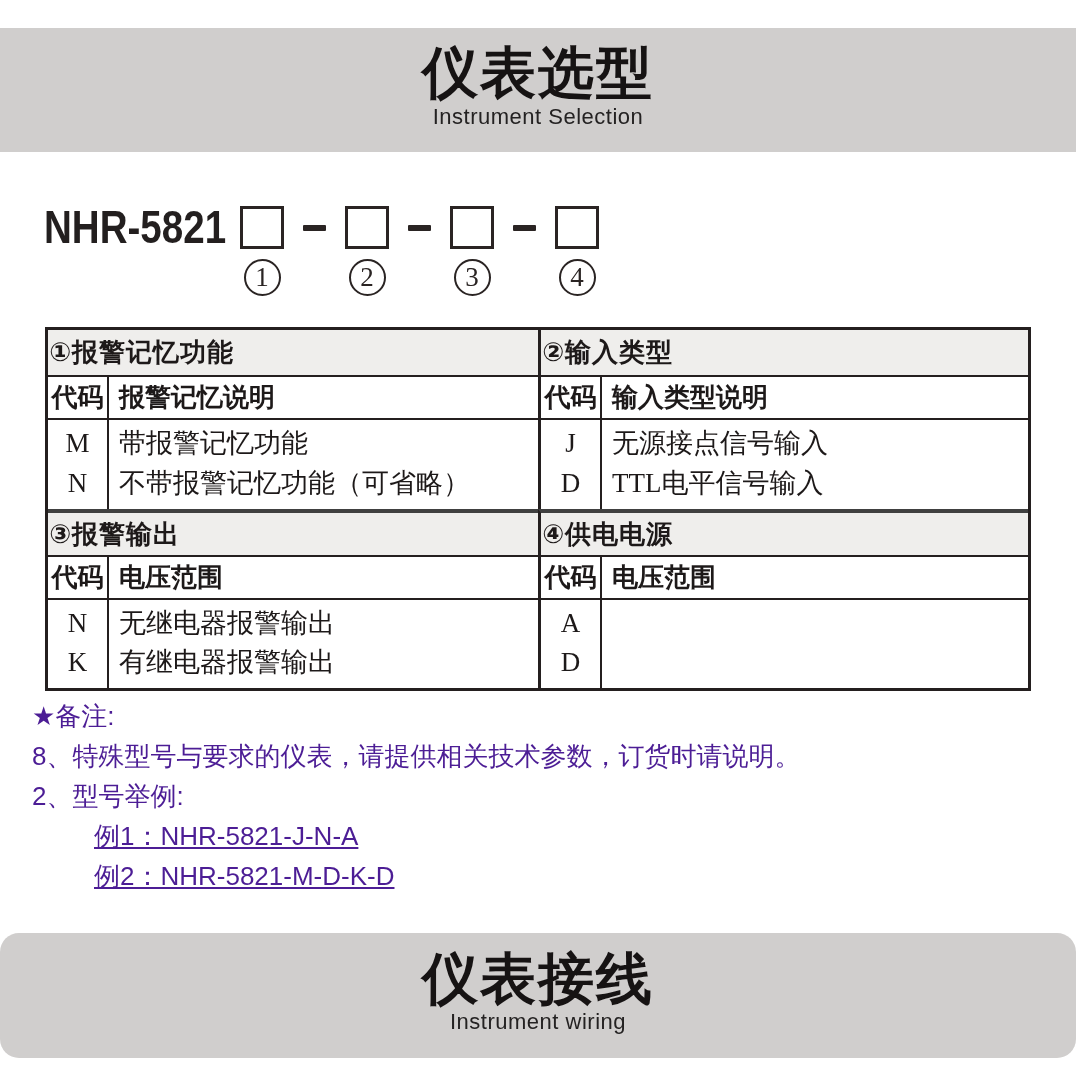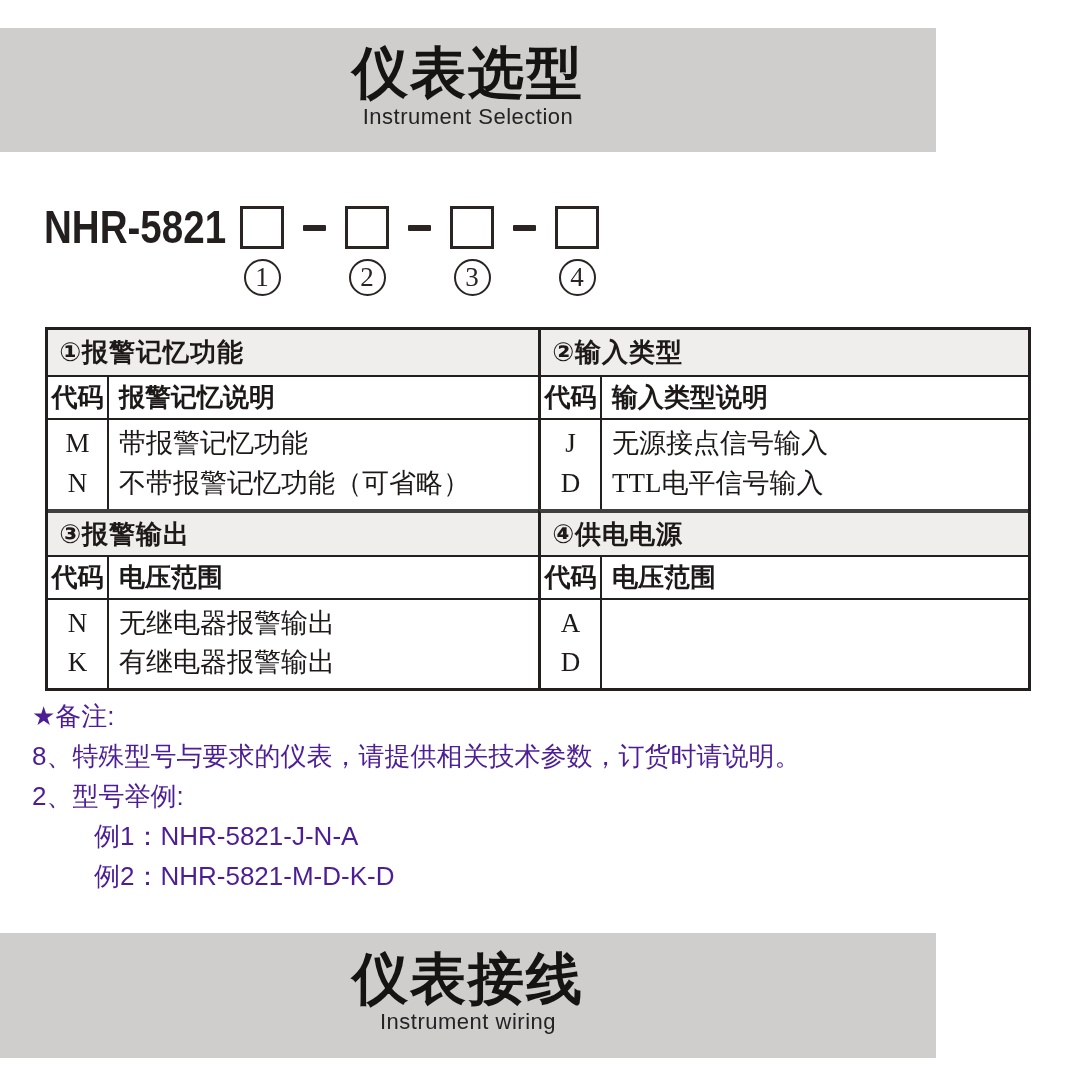--- a/index.html
+++ b/index.html
@@ -5,26 +5,26 @@
   * { margin:0; padding:0; box-sizing:border-box; }
   html,body { background:#ffffff; }
   body {
     width:1080px; height:1087px; position:relative; overflow:hidden;
     font-family:"Liberation Sans","DejaVu Sans",sans-serif;
     color:#1d1a1a;
   }
 
   
   .banner {
-    position:absolute; left:0; width:936px; height:125px;
+    position:absolute; left:0; width:1076px; height:125px;
     background:#d0cecd; display:flex; flex-direction:column;
     align-items:center; justify-content:center;
   }
   .banner.top { top:28px; height:124px; }
-  .banner.bottom { top:933px; }
+  .banner.bottom { top:933px;border-radius:19px; }
   .banner-title {
     font-size:56px; font-weight:700; letter-spacing:2px;
     color:#161313; line-height:1.05; margin-top:-6px;
   }
   .banner-subtitle {
     font-size:22px; font-weight:400; color:#242222; letter-spacing:0.5px;
     margin-top:1px;
   }
 
   
@@ -63,21 +63,21 @@
     position:absolute; left:45px; top:327px; width:986px; height:364px;
     border:3px solid #241f1f; background:#fff;
     display:grid; grid-template-columns:1fr 1fr; grid-template-rows:1fr 1fr;
   }
   .section { display:flex; flex-direction:column; }
   .section.right { border-left:3px solid #241f1f; }
   .section.lower { border-top:4px solid #404040; }
   .sec-header {
     height:47px; flex:0 0 auto; background:#efeeec;
     border-bottom:2px solid #241f1f;
-    display:flex; align-items:center; padding-left:11px;
+    display:flex; align-items:center; padding-left:1px;
     font-size:26px; font-weight:700; color:#1d1919; letter-spacing:1px;
   }
   .section.lower .sec-header { height:44px; }
   .sec-subheader {
     height:43px; flex:0 0 auto; display:flex;
     border-bottom:2px solid #241f1f;
     font-family:"Liberation Serif","DejaVu Serif",serif;
     font-size:26px; font-weight:700; color:#1d1919;
   }
   .code-col {
@@ -97,21 +97,21 @@
   }
   .desc-cell {
     font-size:27px; font-weight:400; line-height:1; white-space:nowrap;
   }
 
   
   .notes {
     position:absolute; left:32px; top:696px; width:1010px;
     font-size:26px; color:#4c1d95; line-height:40px;
   }
-  .note-example { padding-left:62px; }
+  .note-example { padding-left:62px;text-decoration:underline; }
 
   [data-name] { cursor:default; }
 </style>
 </head>
 <body>
 
 <div class="banner top" data-name="top-banner">
   <div class="banner-title" data-name="page-title">仪表选型</div>
   <div class="banner-subtitle" data-name="page-subtitle">Instrument Selection</div>
 </div>

